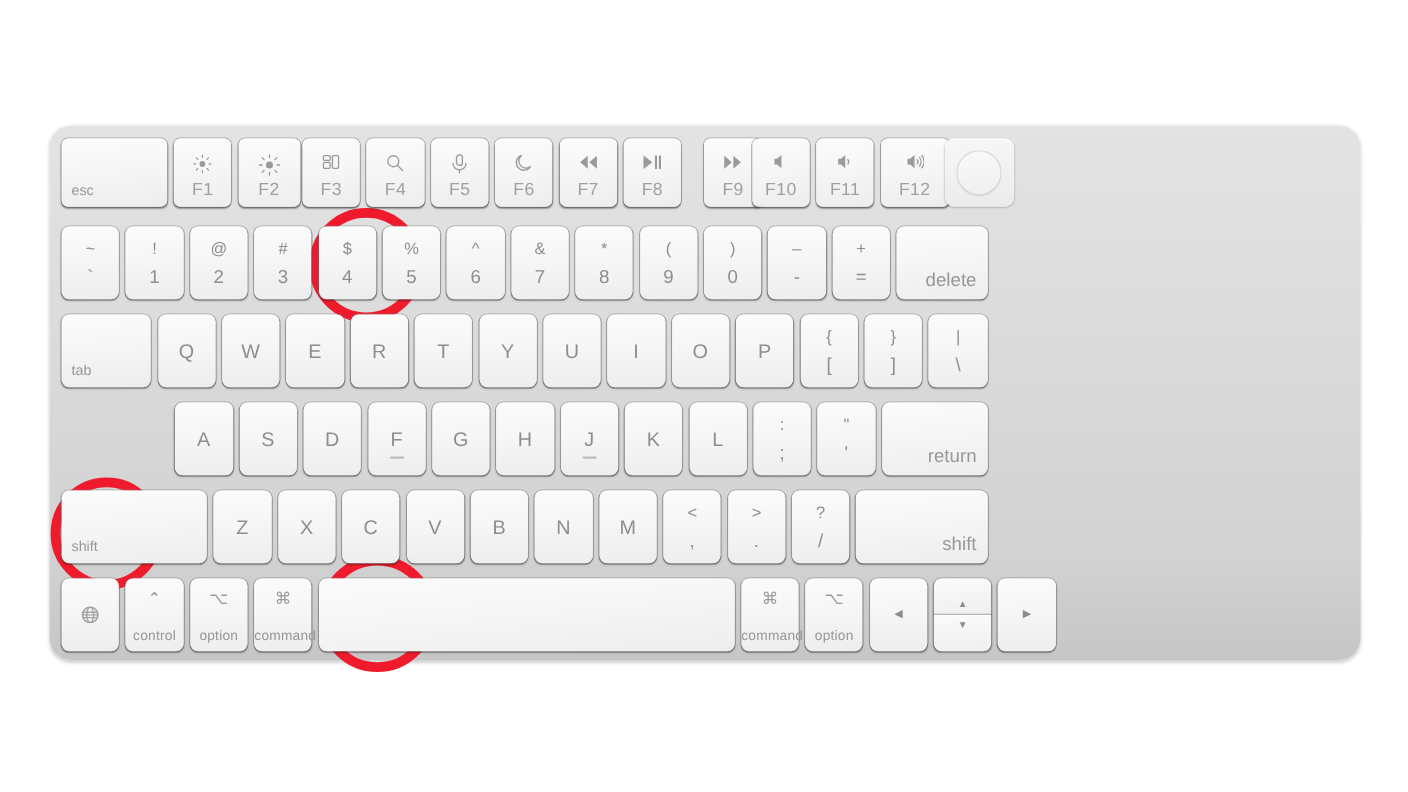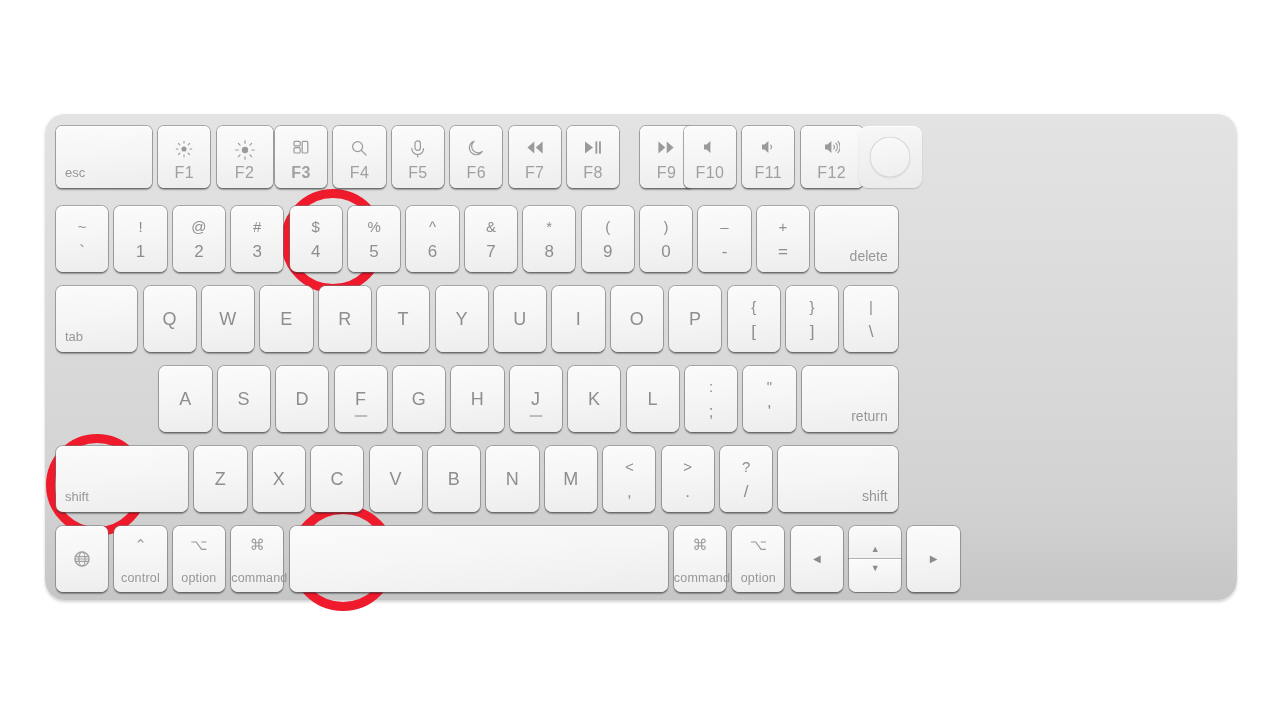--- a/index.html
+++ b/index.html
@@ -50,21 +50,21 @@
     font-size:15px;line-height:1;color:#9a9a9a;
   }
   .lg-fn-label{
     position:absolute;left:0;right:0;bottom:12%;text-align:center;
     font-size:16px;letter-spacing:.4px;line-height:1;color:#a0a0a0;
   }
   .lg-bl{ 
     position:absolute;left:9px;bottom:9px;font-size:13px;line-height:1;color:#979797;
   }
   .lg-br{ 
-    position:absolute;right:10px;bottom:9px;font-size:14px;line-height:1;color:#979797;
+    position:absolute;right:10px;bottom:9px;font-size:17px;line-height:1;color:#979797;
   }
   .lg-mod-sym{
     position:absolute;left:0;right:0;top:16%;text-align:center;font-size:15px;
     line-height:1;color:#9a9a9a;
   }
   .lg-mod-word{
     position:absolute;left:0;right:0;bottom:12%;text-align:center;font-size:12.5px;
     letter-spacing:.2px;line-height:1;color:#979797;
   }
   .lg-arrow{
@@ -154,21 +154,21 @@
         <svg class="icon" width="20" height="20" viewBox="0 0 20 20" fill="none" stroke="#9a9a9a" stroke-width="1.2" stroke-linecap="round" stroke-linejoin="round">
           <circle cx="10" cy="10" r="3.2" fill="#9a9a9a" stroke="none"></circle>
           <g stroke="#9a9a9a" stroke-width="1.2">
             <path d="M10 0.8v2.4M10 16.8v2.4M0.8 10h2.4M16.8 10h2.4"></path>
             <path d="M3.4 3.4l1.7 1.7M14.9 14.9l1.7 1.7M16.6 3.4l-1.7 1.7M5.1 14.9l-1.7 1.7"></path>
           </g>
         </svg>
       </div>
       <div class="lg-fn-label">F2</div>
     </div>
-    <div class="key fn" style="left: 275px; top: 126px; width: 52.2px; height: 62px; font-weight: bold;">
+    <div class="key fn" style="left: 275px; top: 126px; width: 52.2px; height: 62px;">
       <div class="lg-fn-icon">
         <svg class="icon" width="16" height="15" viewBox="0 0 16 15" fill="none" stroke="#9a9a9a" stroke-width="1.2" stroke-linecap="round" stroke-linejoin="round">
           <rect x="1" y="1.4" width="6.2" height="4.4" rx="1.1"></rect>
           <rect x="1" y="7.6" width="6.2" height="5.4" rx="1.1"></rect>
           <rect x="9.2" y="1.4" width="5.6" height="11.6" rx="1.1"></rect>
         </svg>
       </div>
       <div class="lg-fn-label">F3</div>
     </div>
     <div class="key fn" style="left: 333.4px; top: 126px; width: 52.2px; height: 62px;">

